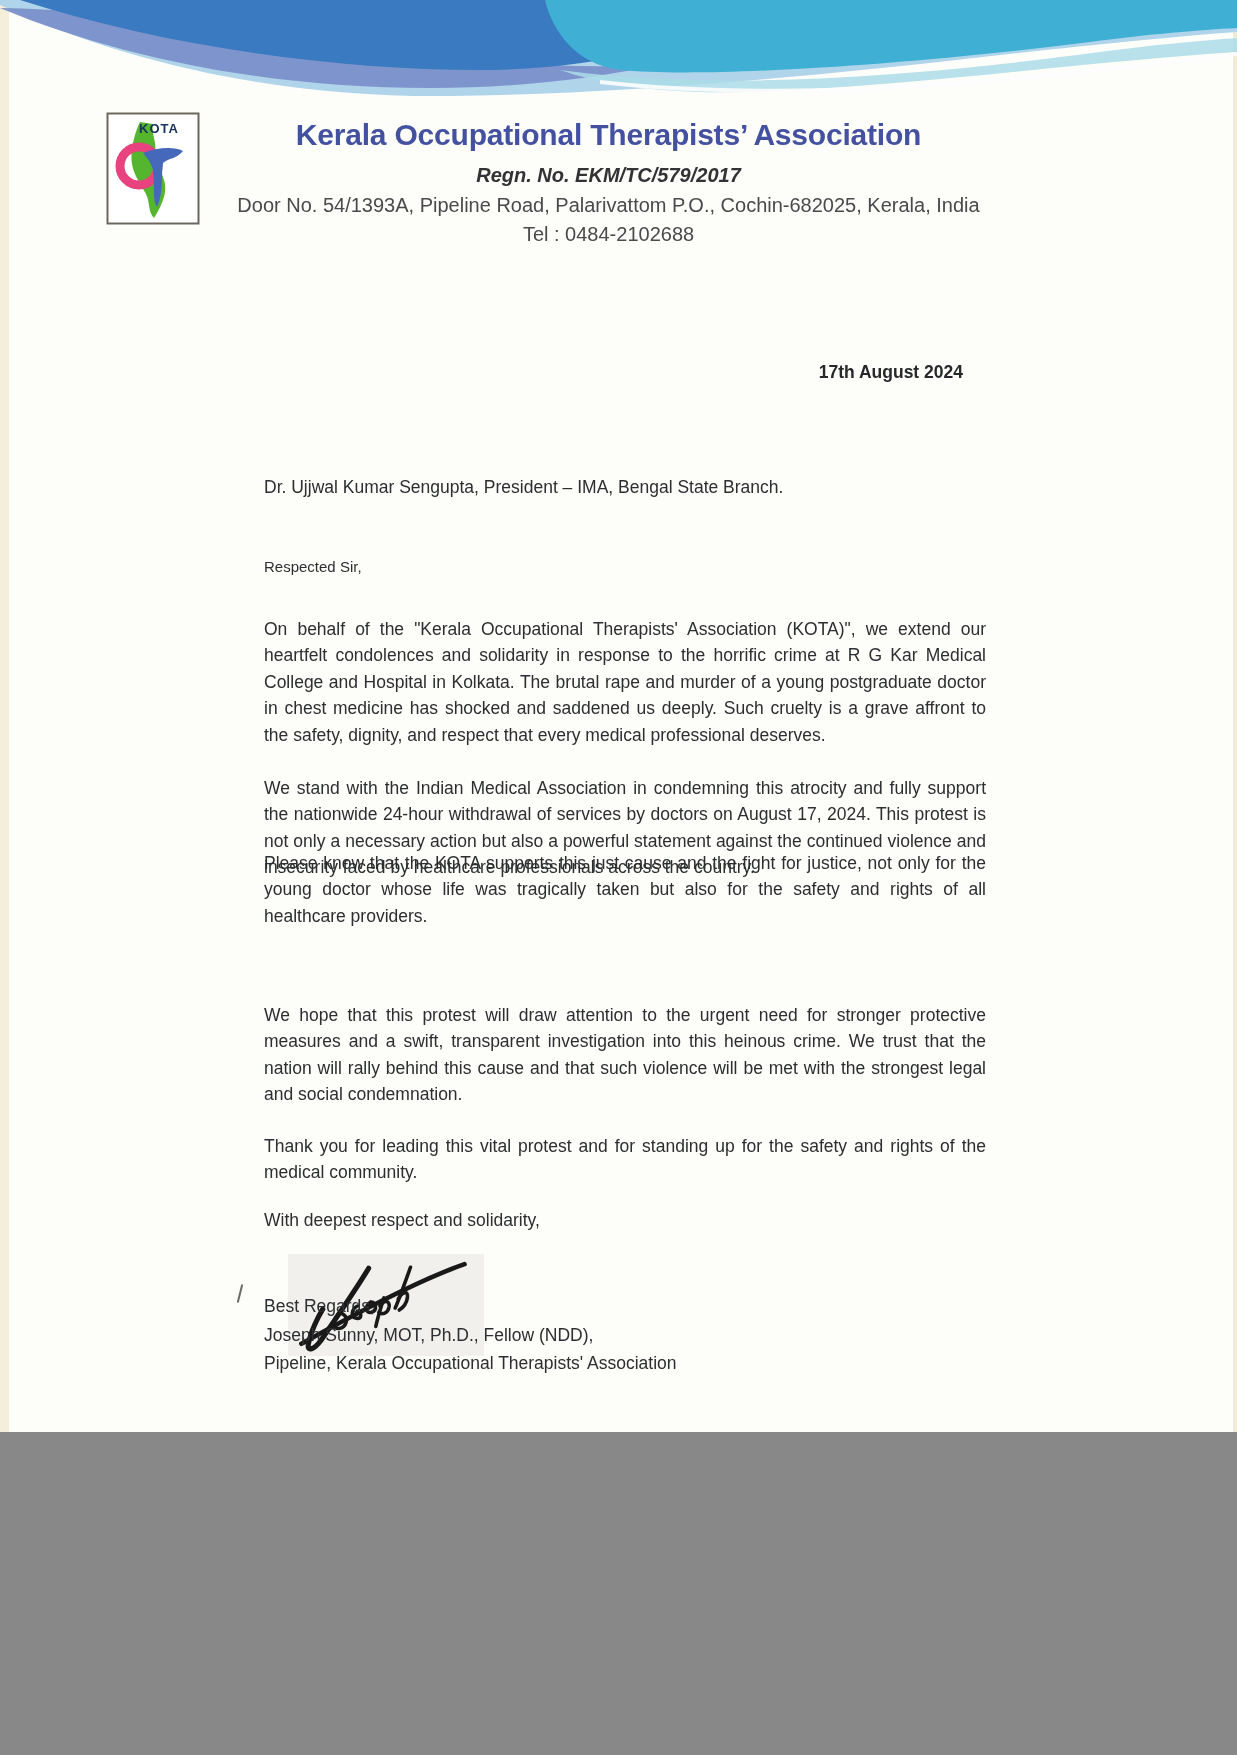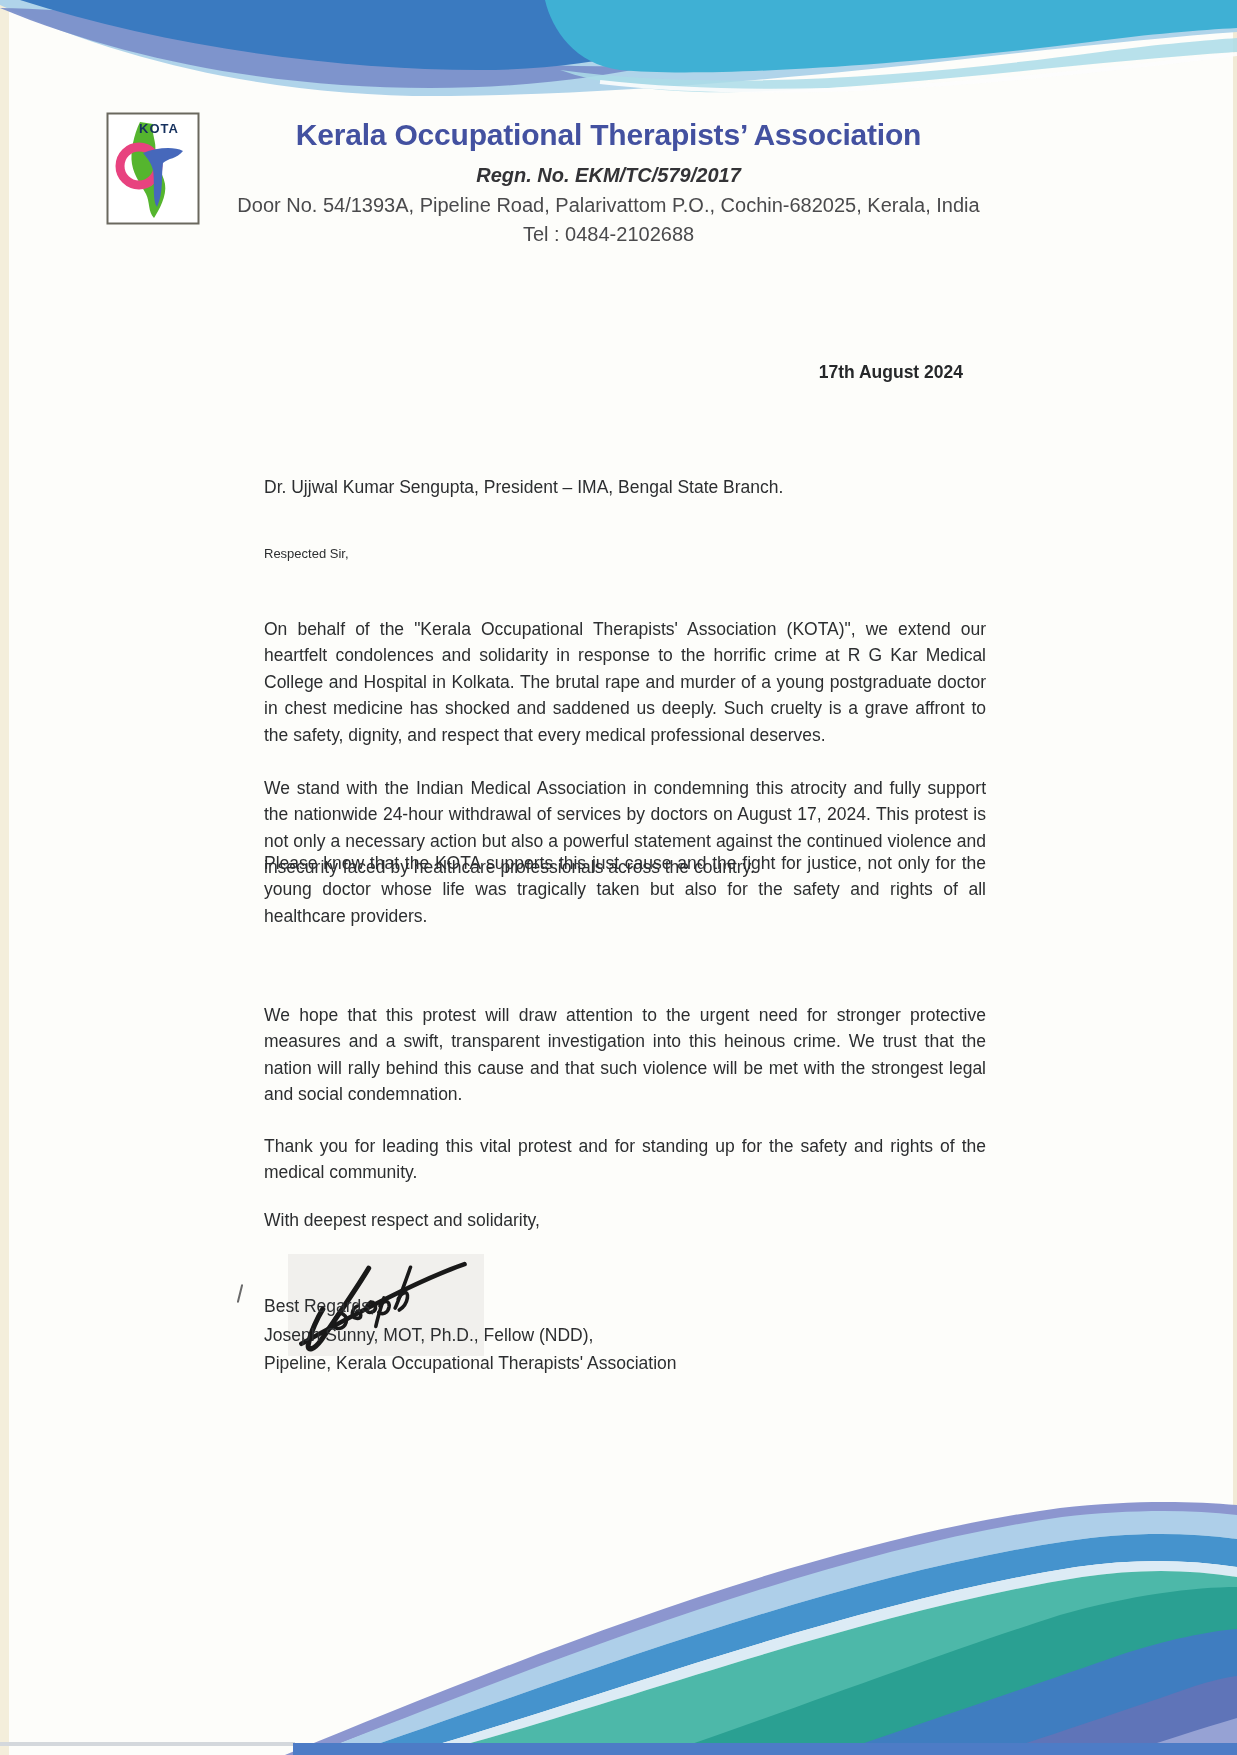--- a/index.html
+++ b/index.html
@@ -1,18 +1,18 @@
 <!DOCTYPE html>
 <html><head>
 <meta charset="utf-8">
 <style>
   html,body{margin:0;padding:0;background:#888;}
   .page{
     position:relative;
-    width:1237px;height:1755px;
+    width:1237px;height:1432px;
     margin:0 auto;
     background:#fdfdfa;
     overflow:hidden;
     font-family:"Liberation Sans", sans-serif;
     color:#2c2e30;
   }
   
   .edge{position:absolute;pointer-events:none;}
   .edge.left{left:0;top:0;width:9px;height:1755px;background:#f4eedb;}
   .edge.top{left:0;top:0;width:1237px;height:3px;background:#e3dcc6;}
@@ -28,21 +28,21 @@
   .org-name{
     font-size:30px;font-weight:bold;letter-spacing:-0.2px;
     color:#4351a0;line-height:34px;margin:0;
   }
   .regn-line{font-size:20px;font-weight:bold;color:#333336;margin-top:12px;font-style:italic;}
   .address-line{font-size:20px;color:#4a4a4c;margin-top:7px;}
   .tel-line{font-size:20px;color:#4a4a4c;margin-top:6px;}
 
   .date-line{position:absolute;top:362px;right:274px;font-size:17.5px;color:#26282a;font-weight:bold;}
   .recipient{position:absolute;left:264px;top:477px;font-size:17.5px;}
-  .salutation{position:absolute;left:264px;top:546px;font-size:13px;}
+  .salutation{position:absolute;left:264px;top:558px;font-size:15px;}
 
   .body-par{
     position:absolute;left:264px;width:722px;
     font-size:17.5px;line-height:26.4px;
     text-align:justify;margin:0;
   }
   .p1{top:616px;} .p2{top:775px;} .p3{top:850px;} .p4{top:1002px;} .p5{top:1133px;}
 
   .closing{position:absolute;left:264px;top:1210px;font-size:17.5px;}
 

